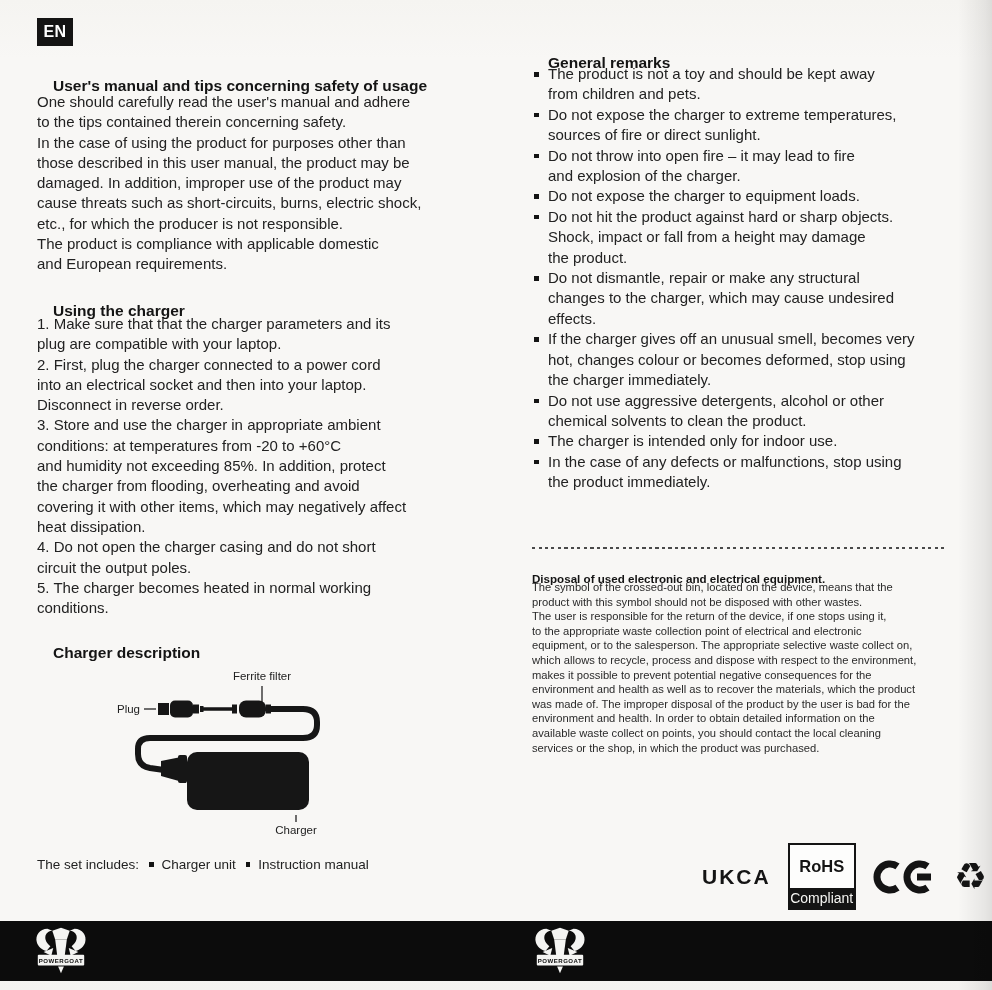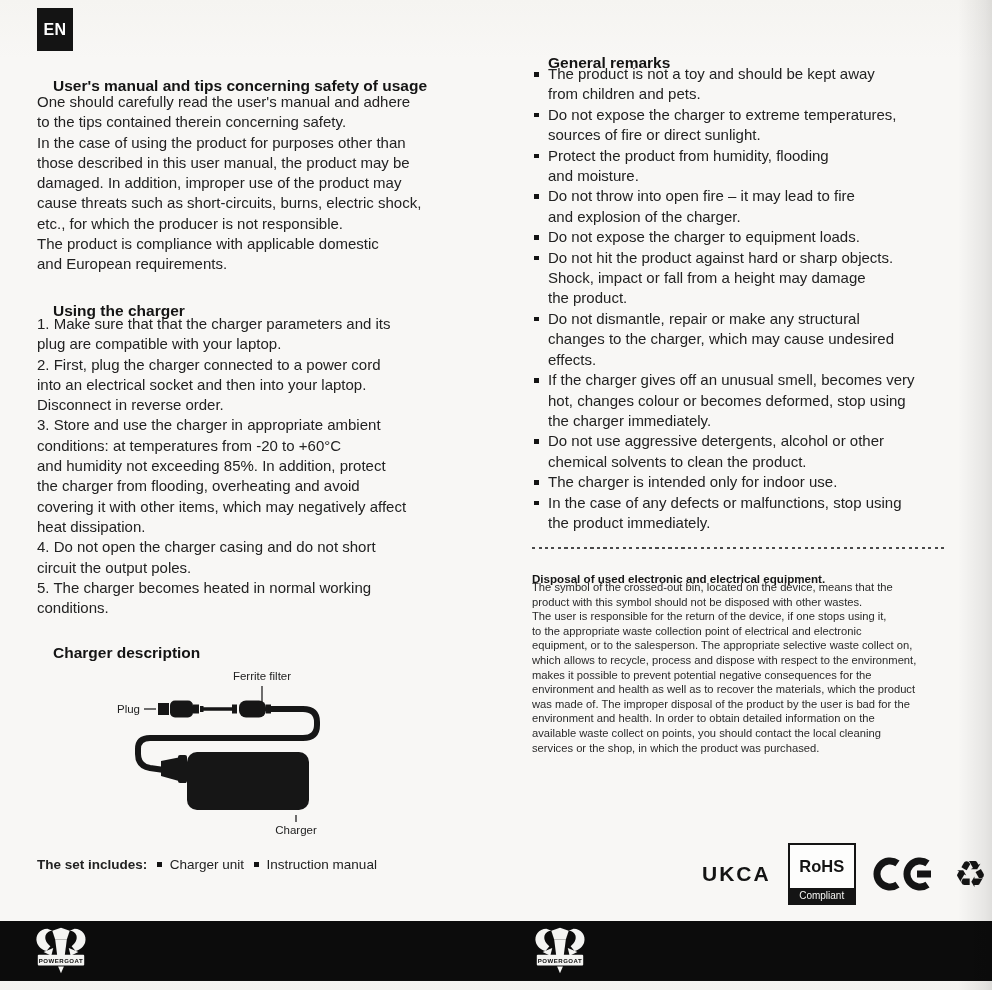--- a/index.html
+++ b/index.html
@@ -2,55 +2,55 @@
 <html><head>
 <meta charset="utf-8">
 <style>
   html,body{margin:0;padding:0;}
   body{width:992px;height:990px;position:relative;overflow:hidden;
        font-family:"Liberation Sans","DejaVu Sans",sans-serif;
        background:#eceae7;}
   .page{position:absolute;inset:0;background:linear-gradient(180deg,#f5f4f1 0%,#f8f7f5 6%,#f8f7f5 93%,#f4f3f0 100%);color:#1e1e1e;}
   .edge-shade{position:absolute;top:0;bottom:0;right:0;width:34px;
       background:linear-gradient(90deg,rgba(0,0,0,0) 0%,rgba(0,0,0,0.07) 80%,rgba(0,0,0,0.10) 100%);pointer-events:none;}
-  .en-badge{position:absolute;left:37px;top:8px;width:36px;height:43px;background:#141414;
+  .en-badge{position:absolute;left:37px;top:18px;width:36px;height:28px;background:#141414;
       display:flex;align-items:center;justify-content:center;}
   .en-badge span{color:#fff;font-weight:bold;font-size:16px;letter-spacing:.5px;}
   h2{font-size:15.5px;font-weight:bold;color:#141414;margin:16px;}
   .pre{white-space:pre-line;}
   .body-text{font-size:15px;line-height:20.3px;color:#222;}
   
   .lc{position:absolute;left:37px;width:474px;}
   .lc-h1{top:61px;}
   .lc-body{top:92px;}
   .lc-h2{top:286px;}
   .lc-using{top:314px;}
   .using-item{font-size:15px;line-height:20.3px;color:#222;}
   .lc-h3{top:628px;}
   .diagram{position:absolute;left:98px;top:662px;}
   .diagram text{font-size:11.5px;fill:#222;}
   .set-line{position:absolute;left:37px;top:857px;display:flex;align-items:center;font-size:13.5px;color:#222;}
-  .set-line .lbl{font-weight:bold;margin-right:8px;}
+  .set-line .lbl{font-weight:normal;margin-right:8px;}
   .sq{width:4.5px;height:4.5px;background:#141414;display:inline-block;margin:0 8px 0 2px;}
   
   .rc{position:absolute;left:532px;width:424px;}
   .rc-h{top:38px;}
   .remarks{top:64px;list-style:none;margin:0;padding:0;}
   .remarks li{position:relative;padding-left:16px;font-size:15px;line-height:20.4px;color:#222;white-space:pre-line;}
   .remarks li::before{content:"";position:absolute;left:2px;top:8px;width:4.5px;height:4.5px;background:#141414;}
   .dash-divider{position:absolute;left:532px;top:547px;width:416px;height:2px;
       background:repeating-linear-gradient(90deg,#4a4a4a 0 3px,transparent 3px 6.5px);}
   .disposal-h{position:absolute;left:532px;top:560px;font-size:11.6px;font-weight:bold;color:#141414;}
   .disposal-b{position:absolute;left:532px;top:580px;width:430px;font-size:11.2px;line-height:14.6px;color:#2a2a2a;}
   
   .marks{position:absolute;left:702px;top:843px;display:flex;align-items:center;gap:17px;}
   .ukca{display:flex;font-weight:bold;font-size:21px;line-height:18px;letter-spacing:2px;color:#141414;}
   .rohs{border:2.5px solid #141414;width:64px;text-align:center;background:#fdfdfc;}
   .rohs-top{font-weight:bold;font-size:16.5px;color:#141414;padding:12px 0;}
-  .rohs-bot{background:#141414;color:#f5f5f2;font-size:10px;padding:1.5px 0 2.5px;}
+  .rohs-bot{background:#141414;color:#f5f5f2;font-size:14px;padding:1.5px 0 2.5px;}
   .recycle{font-family:"DejaVu Sans",sans-serif;font-size:37px;color:#141414;line-height:1;}
   
   .footer-bar{position:absolute;left:0;right:0;top:921px;height:60px;background:#0c0c0c;}
   .goat{position:absolute;top:4px;}
   .goat text{fill:#0c0c0c;font-weight:bold;font-size:6.3px;letter-spacing:.5px;}
   .g1{left:32px;} .g2{left:531px;}
   p{margin:0;}
 </style>
 </head>
 <body>
@@ -125,22 +125,20 @@
     <span class="sq" style="margin-left:10px"></span>
     <span>Instruction manual</span>
   </div>
 
   <h2 class="rc rc-h">General remarks</h2>
   <ul class="rc remarks">
     <li>The product is not a toy and should be kept away
 from children and pets.</li>
     <li>Do not expose the charger to extreme temperatures,
 sources of fire or direct sunlight.</li>
-    <li>Protect the product from humidity, flooding
-and moisture.</li>
     <li>Do not throw into open fire – it may lead to fire
 and explosion of the charger.</li>
     <li>Do not expose the charger to equipment loads.</li>
     <li>Do not hit the product against hard or sharp objects.
 Shock, impact or fall from a height may damage
 the product.</li>
     <li>Do not dismantle, repair or make any structural
 changes to the charger, which may cause undesired
 effects.</li>
     <li>If the charger gives off an unusual smell, becomes very

